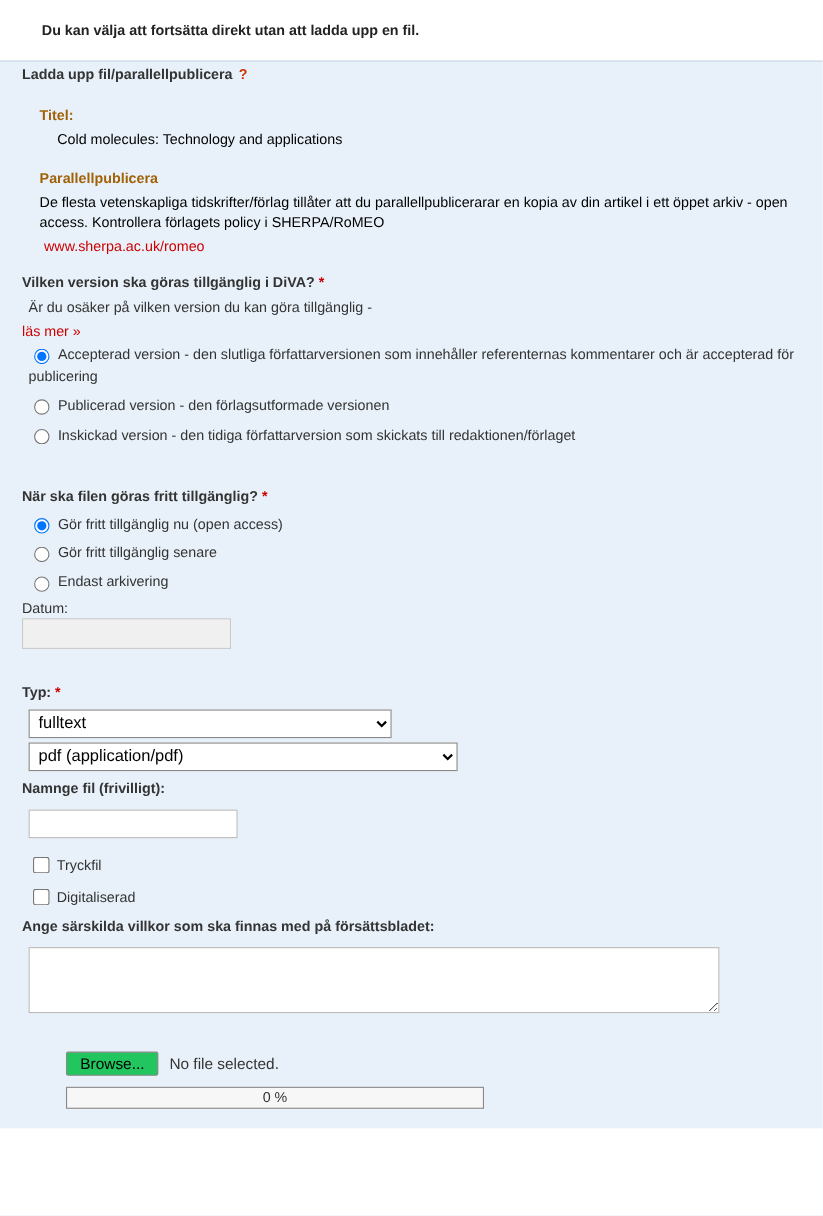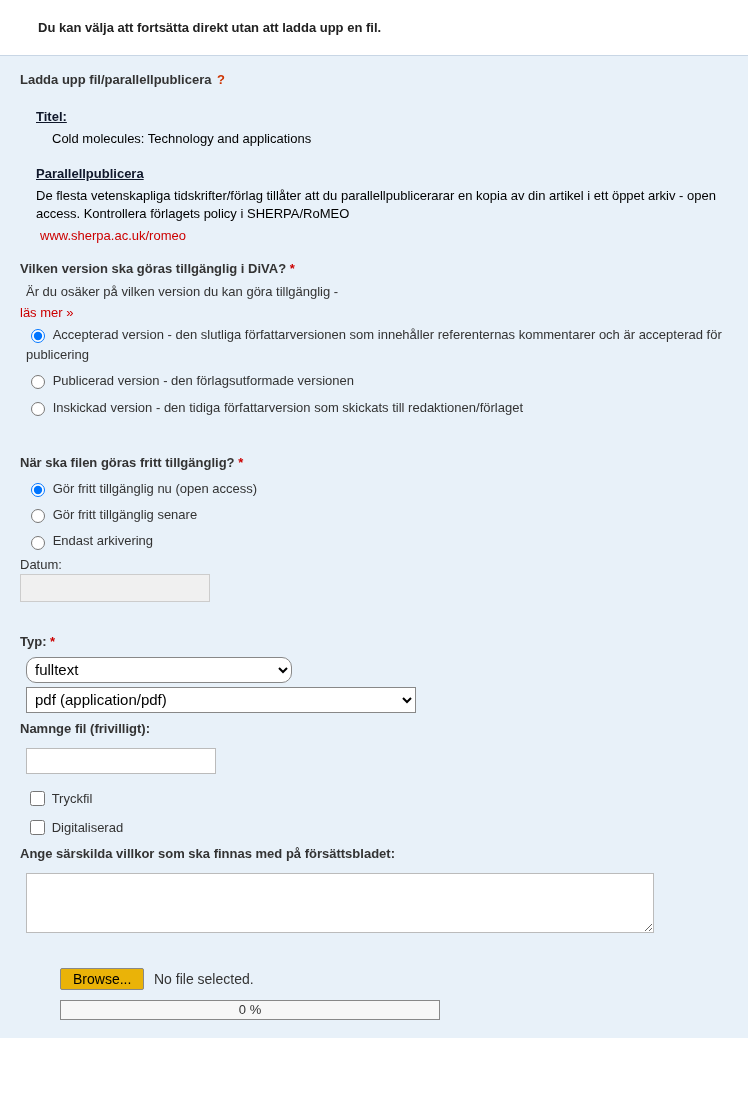--- a/index.html
+++ b/index.html
@@ -15,41 +15,40 @@
       padding: 20px 20px 20px 38px;
       background: #fff;
     }
     .top-notice strong {
       font-weight: bold;
       color: #222;
     }
     .main-panel {
       background: #e8f1f9;
       border-top: 1px solid #c8d6e5;
-      padding: 16px 20px 8px 20px;
+      padding: 4px 20px 8px 20px;
     }
     .section-heading {
       font-weight: bold;
       color: #333;
       margin-bottom: 22px;
     }
     .help-q {
       color: #cc3300;
       font-weight: bold;
       margin-left: 2px;
     }
     .req {
       color: #cc0000;
       font-weight: bold;
     }
     .sub-h {
       font-weight: bold;
-      color: #0f172a;
+      color: #a16207;
       margin: 4px 0 6px 0;
-      text-decoration: underline;
     }
     .sub-block {
       margin-left: 16px;
       margin-bottom: 18px;
     }
     .sub-text {
       margin: 0 0 4px 0;
       line-height: 1.4;
       color: #000000;
     }
@@ -112,21 +111,21 @@
     }
     select {
       font-family: inherit;
       font-size: 15px;
       padding: 2px 4px;
       border: 1px solid #888;
       background: #fff;
       height: 26px;
       cursor: pointer;
     }
-    .sel1 { width: 266px; border-radius: 10px; }
+    .sel1 { width: 330px; }
     .sel2 { width: 390px; }
     .text-input {
       width: 190px;
       height: 26px;
       border: 1px solid #bbb;
       padding: 3px 5px;
       font-family: inherit;
       font-size: 13px;
       margin: 4px 0 10px 6px;
       background: #fff;
@@ -157,21 +156,21 @@
       margin: 4px 0 4px 6px;
       background: #fff;
     }
     .file-row {
       margin: 28px 0 10px 40px;
     }
     .browse-btn {
       font-family: inherit;
       font-size: 14px;
       padding: 2px 12px;
-      background: #eab308;
+      background: #22c55e;
       border: 1px solid #888;
       border-radius: 2px;
       cursor: pointer;
     }
     .file-status {
       margin-left: 6px;
       font-size: 14px;
     }
     .progress-row {
       margin: 6px 0 10px 40px;

